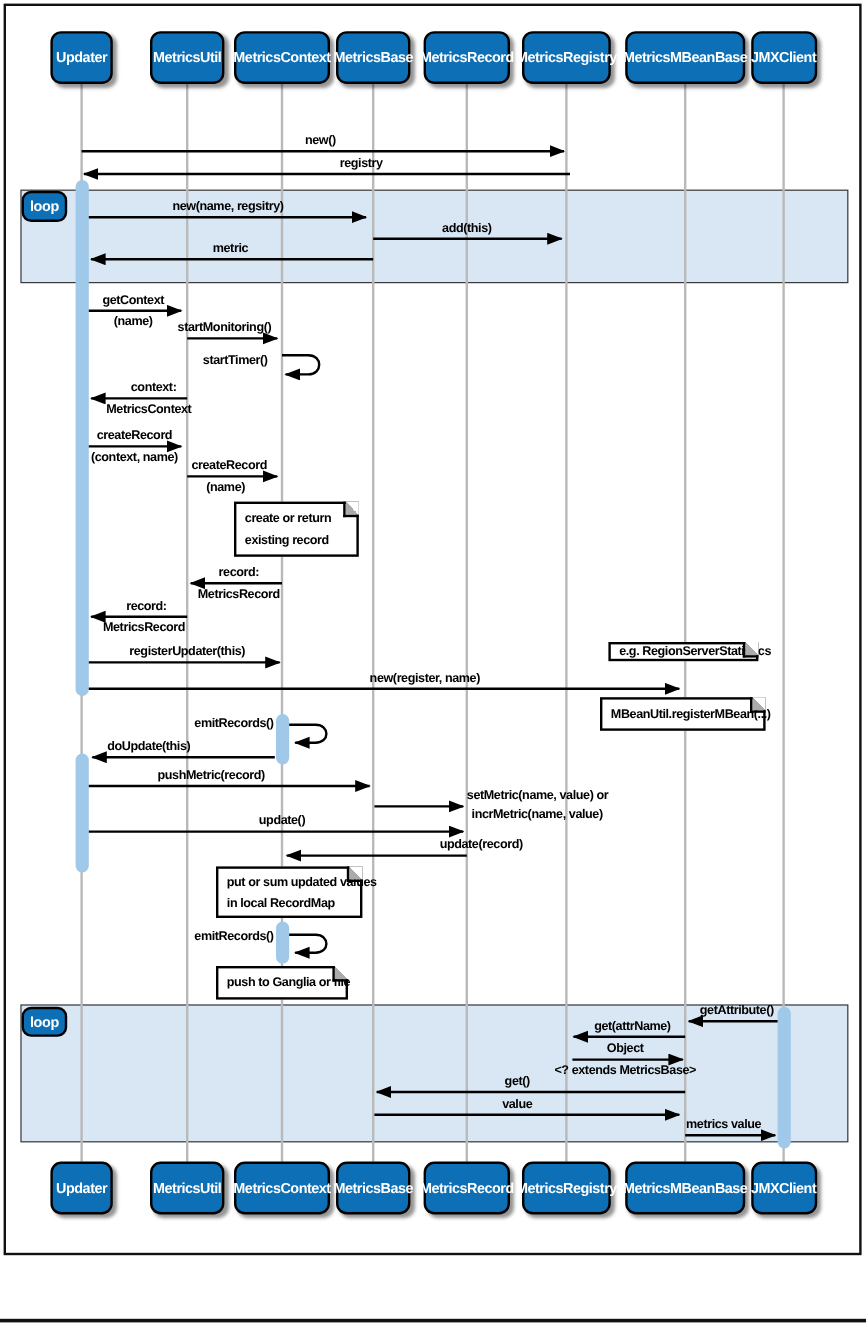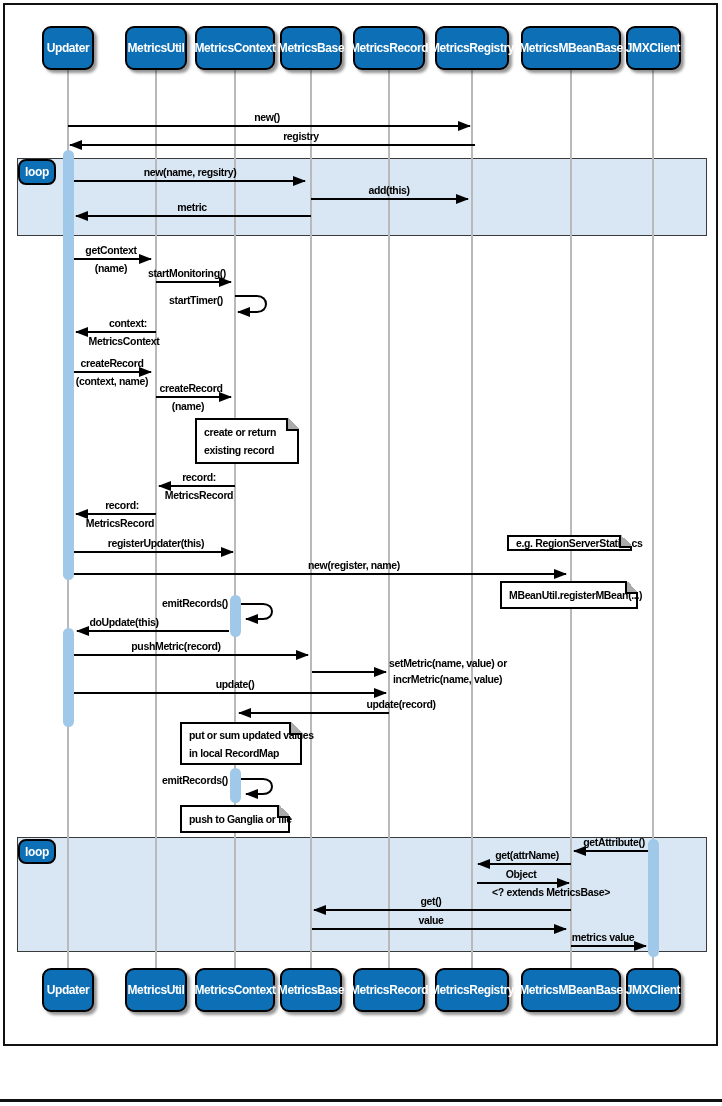--- a/index.html
+++ b/index.html
@@ -132,21 +132,21 @@
       <div class="msg-label center" style="left: 310px; top: 559px; margin-left: 44px;">new(register, name)</div>
       <div class="msg-label center" style="left: 124px; top: 616px;">doUpdate(this)</div>
       <div class="msg-label center" style="left: 176px; top: 640px;">pushMetric(record)</div>
       <div class="msg-label left" style="left: 389px; top: 657px;">setMetric(name, value) or</div>
       <div class="msg-label left" style="left: 393px; top: 673px;">incrMetric(name, value)</div>
       <div class="msg-label center" style="left: 235px; top: 678px;">update()</div>
       <div class="msg-label center" style="left: 357px; top: 698px; margin-left: 44px;">update(record)</div>
       <div class="msg-label center" style="left: 614px; top: 836px;">getAttribute()</div>
       <div class="msg-label center" style="left: 527px; top: 849px;">get(attrName)</div>
       <div class="msg-label center" style="left: 521px; top: 868px;">Object</div>
-      <div class="msg-label center" style="left: 521px; top: 886px; margin-left: 30px;">&lt;? extends MetricsBase&gt;</div>
+      <div class="msg-label center" style="left: 521px; top: 886px;">&lt;? extends MetricsBase&gt;</div>
       <div class="msg-label center" style="left: 431px; top: 895px;">get()</div>
       <div class="msg-label center" style="left: 431px; top: 914px;">value</div>
       <div class="msg-label center" style="left: 603px; top: 931px;">metrics value</div>
       <div class="msg-label right" style="left: 223px; top: 294px;">startTimer()</div>
       <div class="msg-label right" style="left: 228px; top: 597px;">emitRecords()</div>
       <div class="msg-label right" style="left: 228px; top: 774px;">emitRecords()</div>
       <div class="note" style="left: 195px; top: 418px; width: 104px; height: 46px;">
         <div class="note-line">create or return</div>
         <div class="note-line">existing record</div>
         <div class="note-fold"></div>

